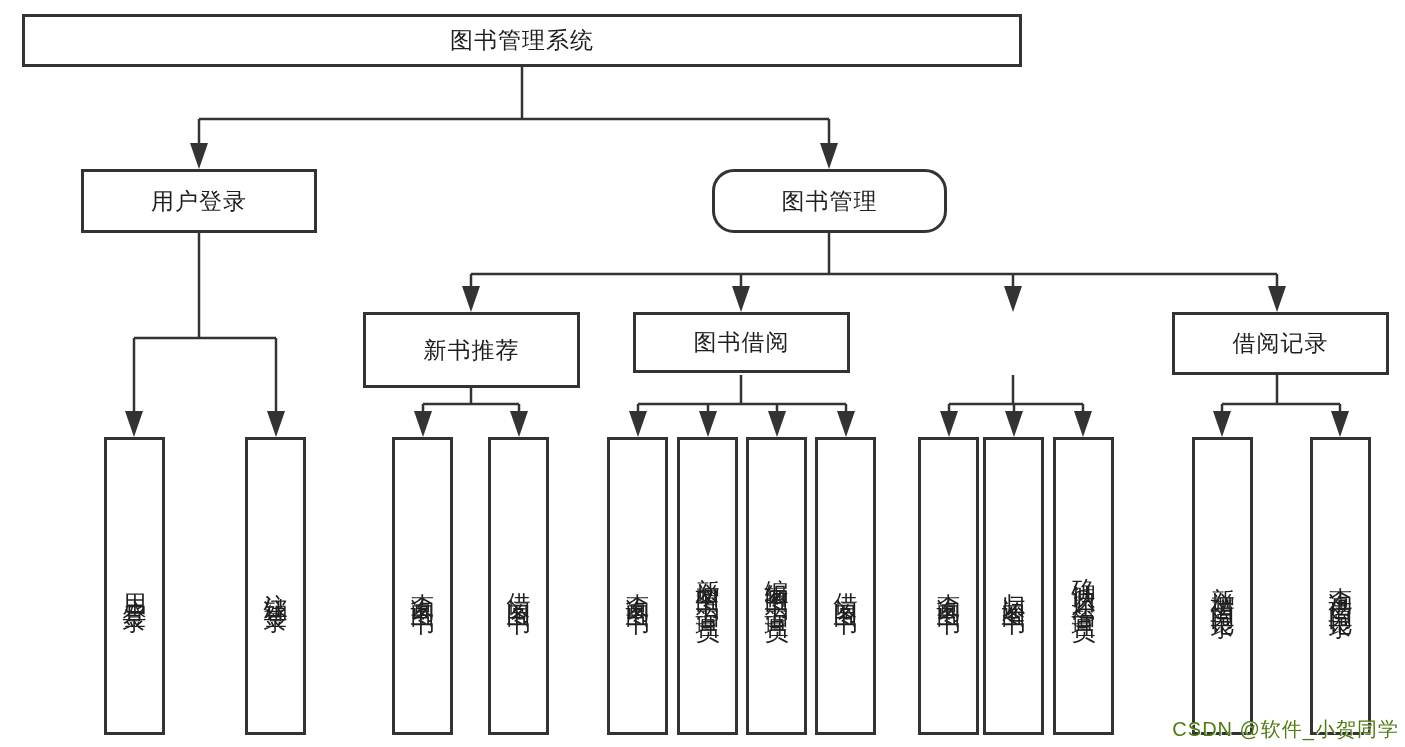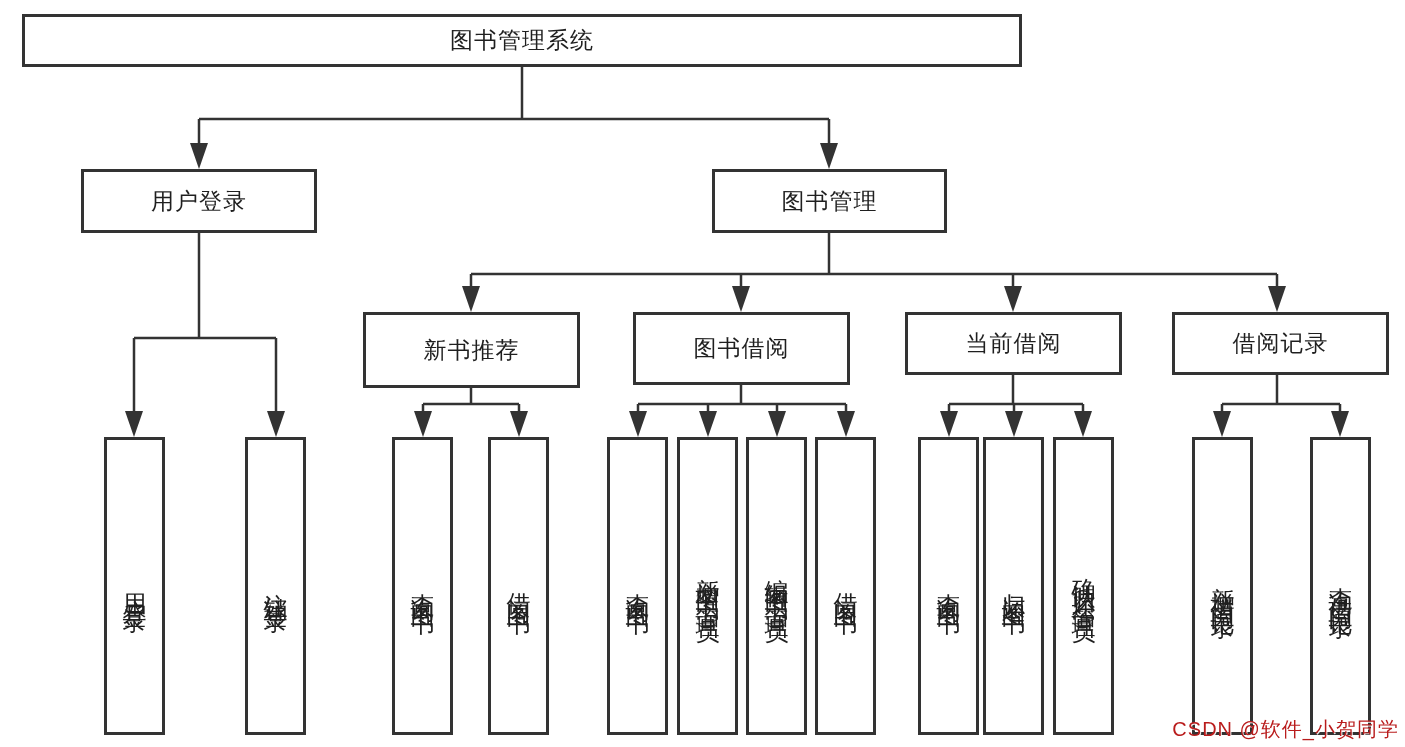--- a/index.html
+++ b/index.html
@@ -56,21 +56,21 @@
     font-size: 24px;
     letter-spacing: 6px;
     line-height: 1;
     white-space: nowrap;
   }
   .watermark {
     position: absolute;
     top: 716px;
     right: 6px;
     font-size: 20px;
-    color: #b91c1c;
+    color: #4d7c0f;
     letter-spacing: 1px;
     text-shadow: 1px 1px 0 rgba(255,255,255,0.9);
     white-space: nowrap;
   }
 </style>
 </head>
 <body>
 
 <div class="stage">
 
@@ -150,32 +150,29 @@
     </g>
   </svg>
 
   <div class="node node-h node-root" style="left:22px; top:14px; width:1000px; height:53px;">
     <span>图书管理系统</span>
   </div>
 
   <div class="node node-h" style="left:81px; top:169px; width:236px; height:64px;">
     <span>用户登录</span>
   </div>
-  <div class="node node-h" style="left:712px; top:169px; width:235px; height:64px;">
+  <div class="node node-h" style="left:712px; top:169px; width:235px; height:64px;border-radius:22px;">
     <span>图书管理</span>
   </div>
 
   <div class="node node-h" style="left:363px; top:312px; width:217px; height:76px;">
     <span>新书推荐</span>
   </div>
-  <div class="node node-h" style="left:633px; top:312px; width:217px; height:73px;">
+  <div class="node node-h" style="left:633px; top:312px; width:217px; height:61px;">
     <span>图书借阅</span>
-  </div>
-  <div class="node node-h" style="left:905px; top:312px; width:217px; height:63px;">
-    <span>当前借阅</span>
   </div>
   <div class="node node-h" style="left:1172px; top:312px; width:217px; height:63px;">
     <span>借阅记录</span>
   </div>
 
   <div class="node leaf" style="left:104px;">
     <span class="vtext">用户登录</span>
   </div>
   <div class="node leaf" style="left:245px;">
     <span class="vtext">注销登录</span>

